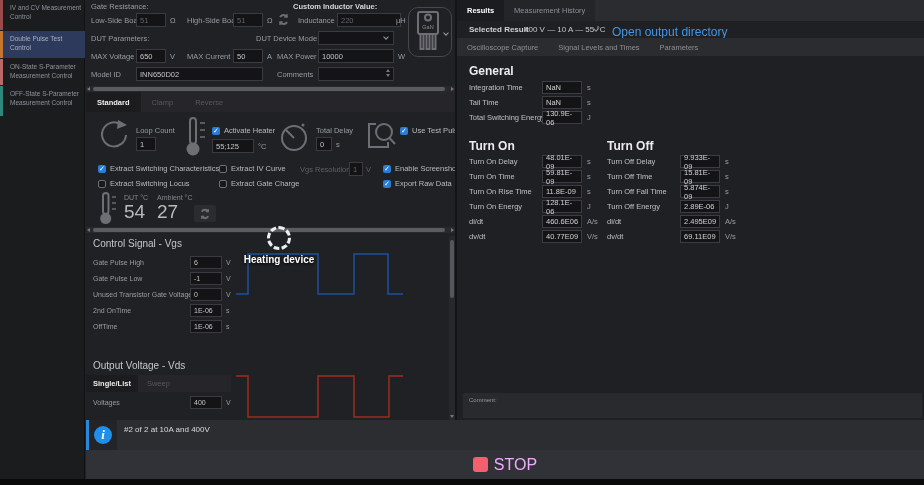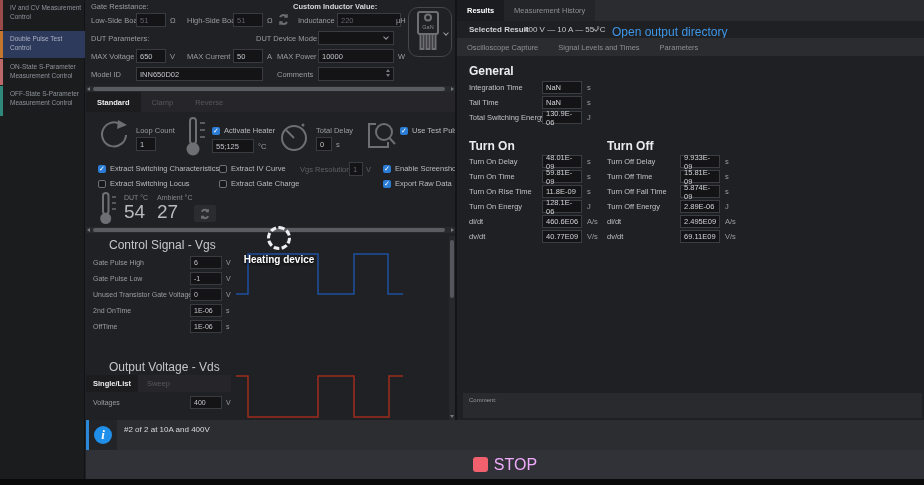--- a/index.html
+++ b/index.html
@@ -30,21 +30,21 @@
   #sidebar { position:absolute; left:0; top:0; width:85px; height:479px; background:#1b1c1e;
              border-right:1px solid #111214; }
   .side-item { position:absolute; left:0; width:85px; padding:4px 3px 4px 7px;
                border-left:3px solid #555; font-size:6.5px; line-height:1.35; color:#8e949b; }
   .side-item.sel { background:#2e3a5c; color:#aab1bf; }
   
   #lp { position:absolute; left:86px; top:0; width:369px; height:420px; background:#202124; }
   .tabstrip { position:absolute; display:flex; background:#26262a; }
   .tab { display:flex; align-items:center; padding:0 11px; font-size:7.5px; color:#56575e; }
   .tab.sel { background:#1c1c1f; color:#ececee; font-weight:bold; }
-  .sect-title { font-size:12px; color:#c6c7cb; white-space:nowrap;margin-left:16px; }
+  .sect-title { font-size:10px; color:#c6c7cb; white-space:nowrap; }
   .crow { position:absolute; display:flex; align-items:center; }
   .crow .clbl { width:97px; font-size:7px; color:#9b9ca2; white-space:nowrap; }
   .crow .cbox { width:32px; height:13px; background:#141416; border:1px solid #3a3b40;
                 font-size:7px; color:#c4c5c9; display:flex; align-items:center; padding:0 3px; margin-right:4px; }
   .crow .cunit { font-size:7px; color:#9b9ca2; }
   
   #rp { position:absolute; left:455px; top:0; width:469px; height:420px; background:#1f2024;
         border-left:2px solid #141416; }
   .rtabbar { position:absolute; left:0; width:469px; display:flex; background:#2b2c30; }
   .rtab { display:flex; align-items:center; padding:0 10px; font-size:7.5px; color:#8e8f95; white-space:nowrap; }

